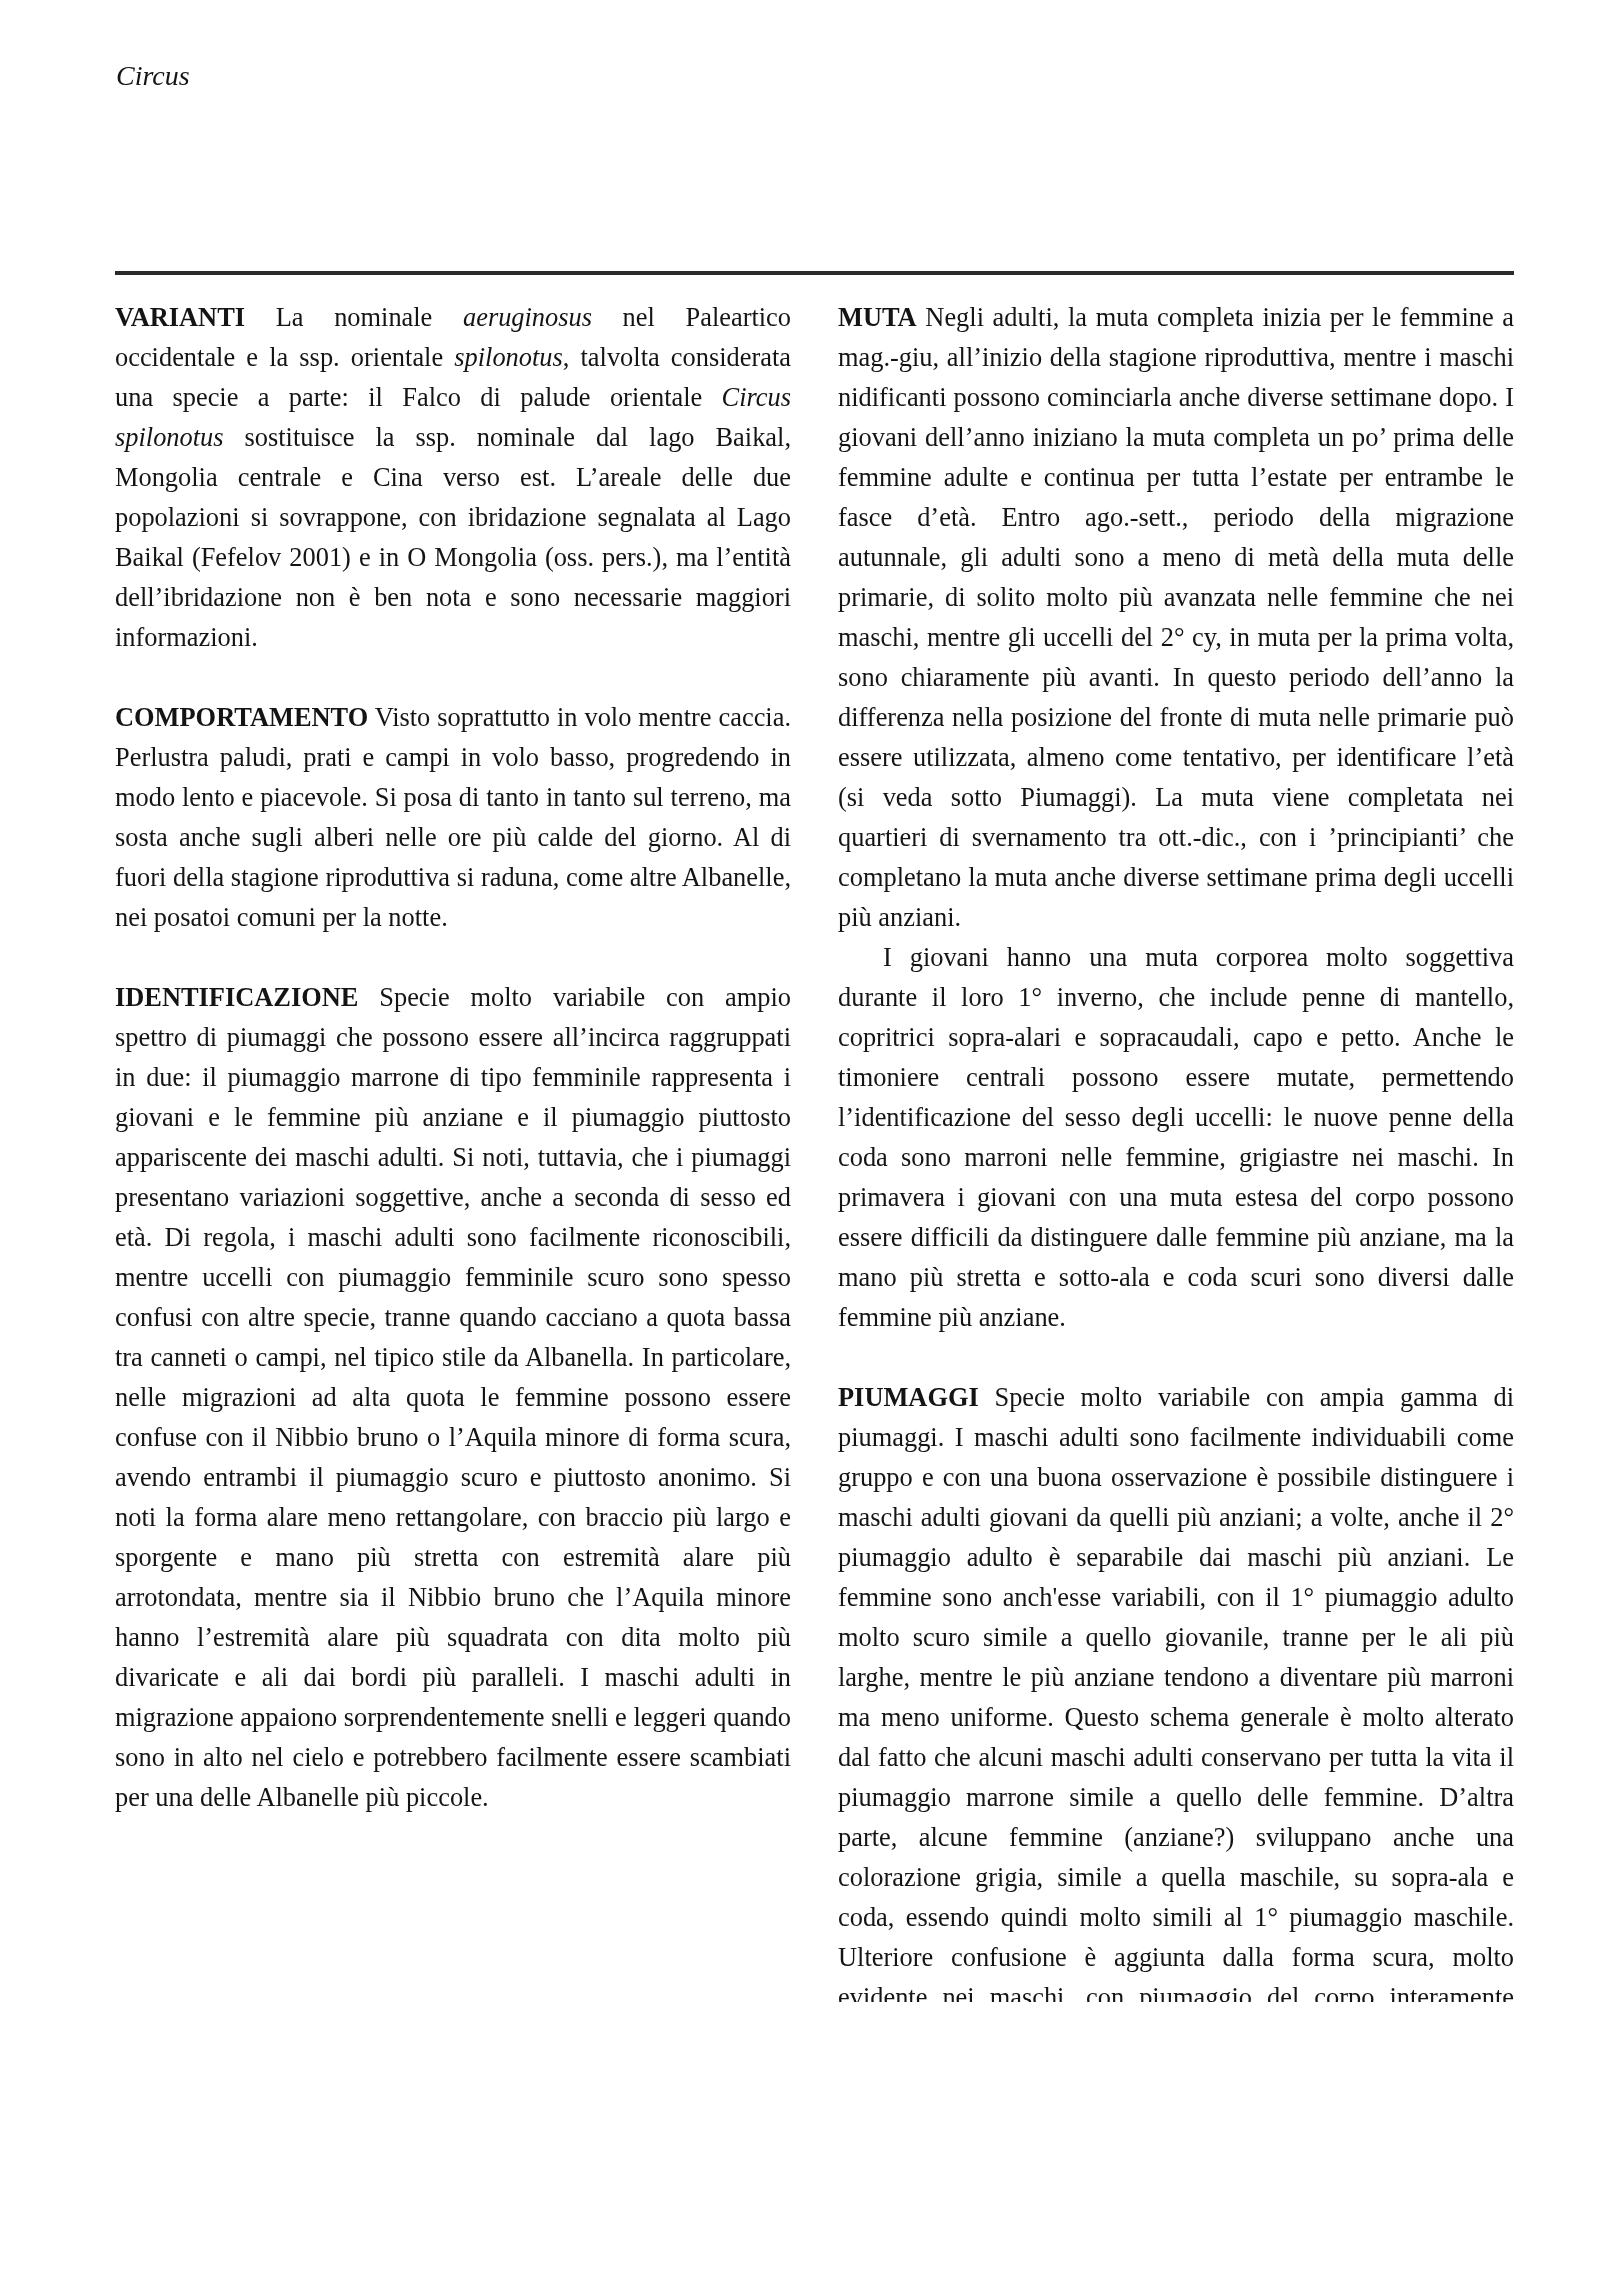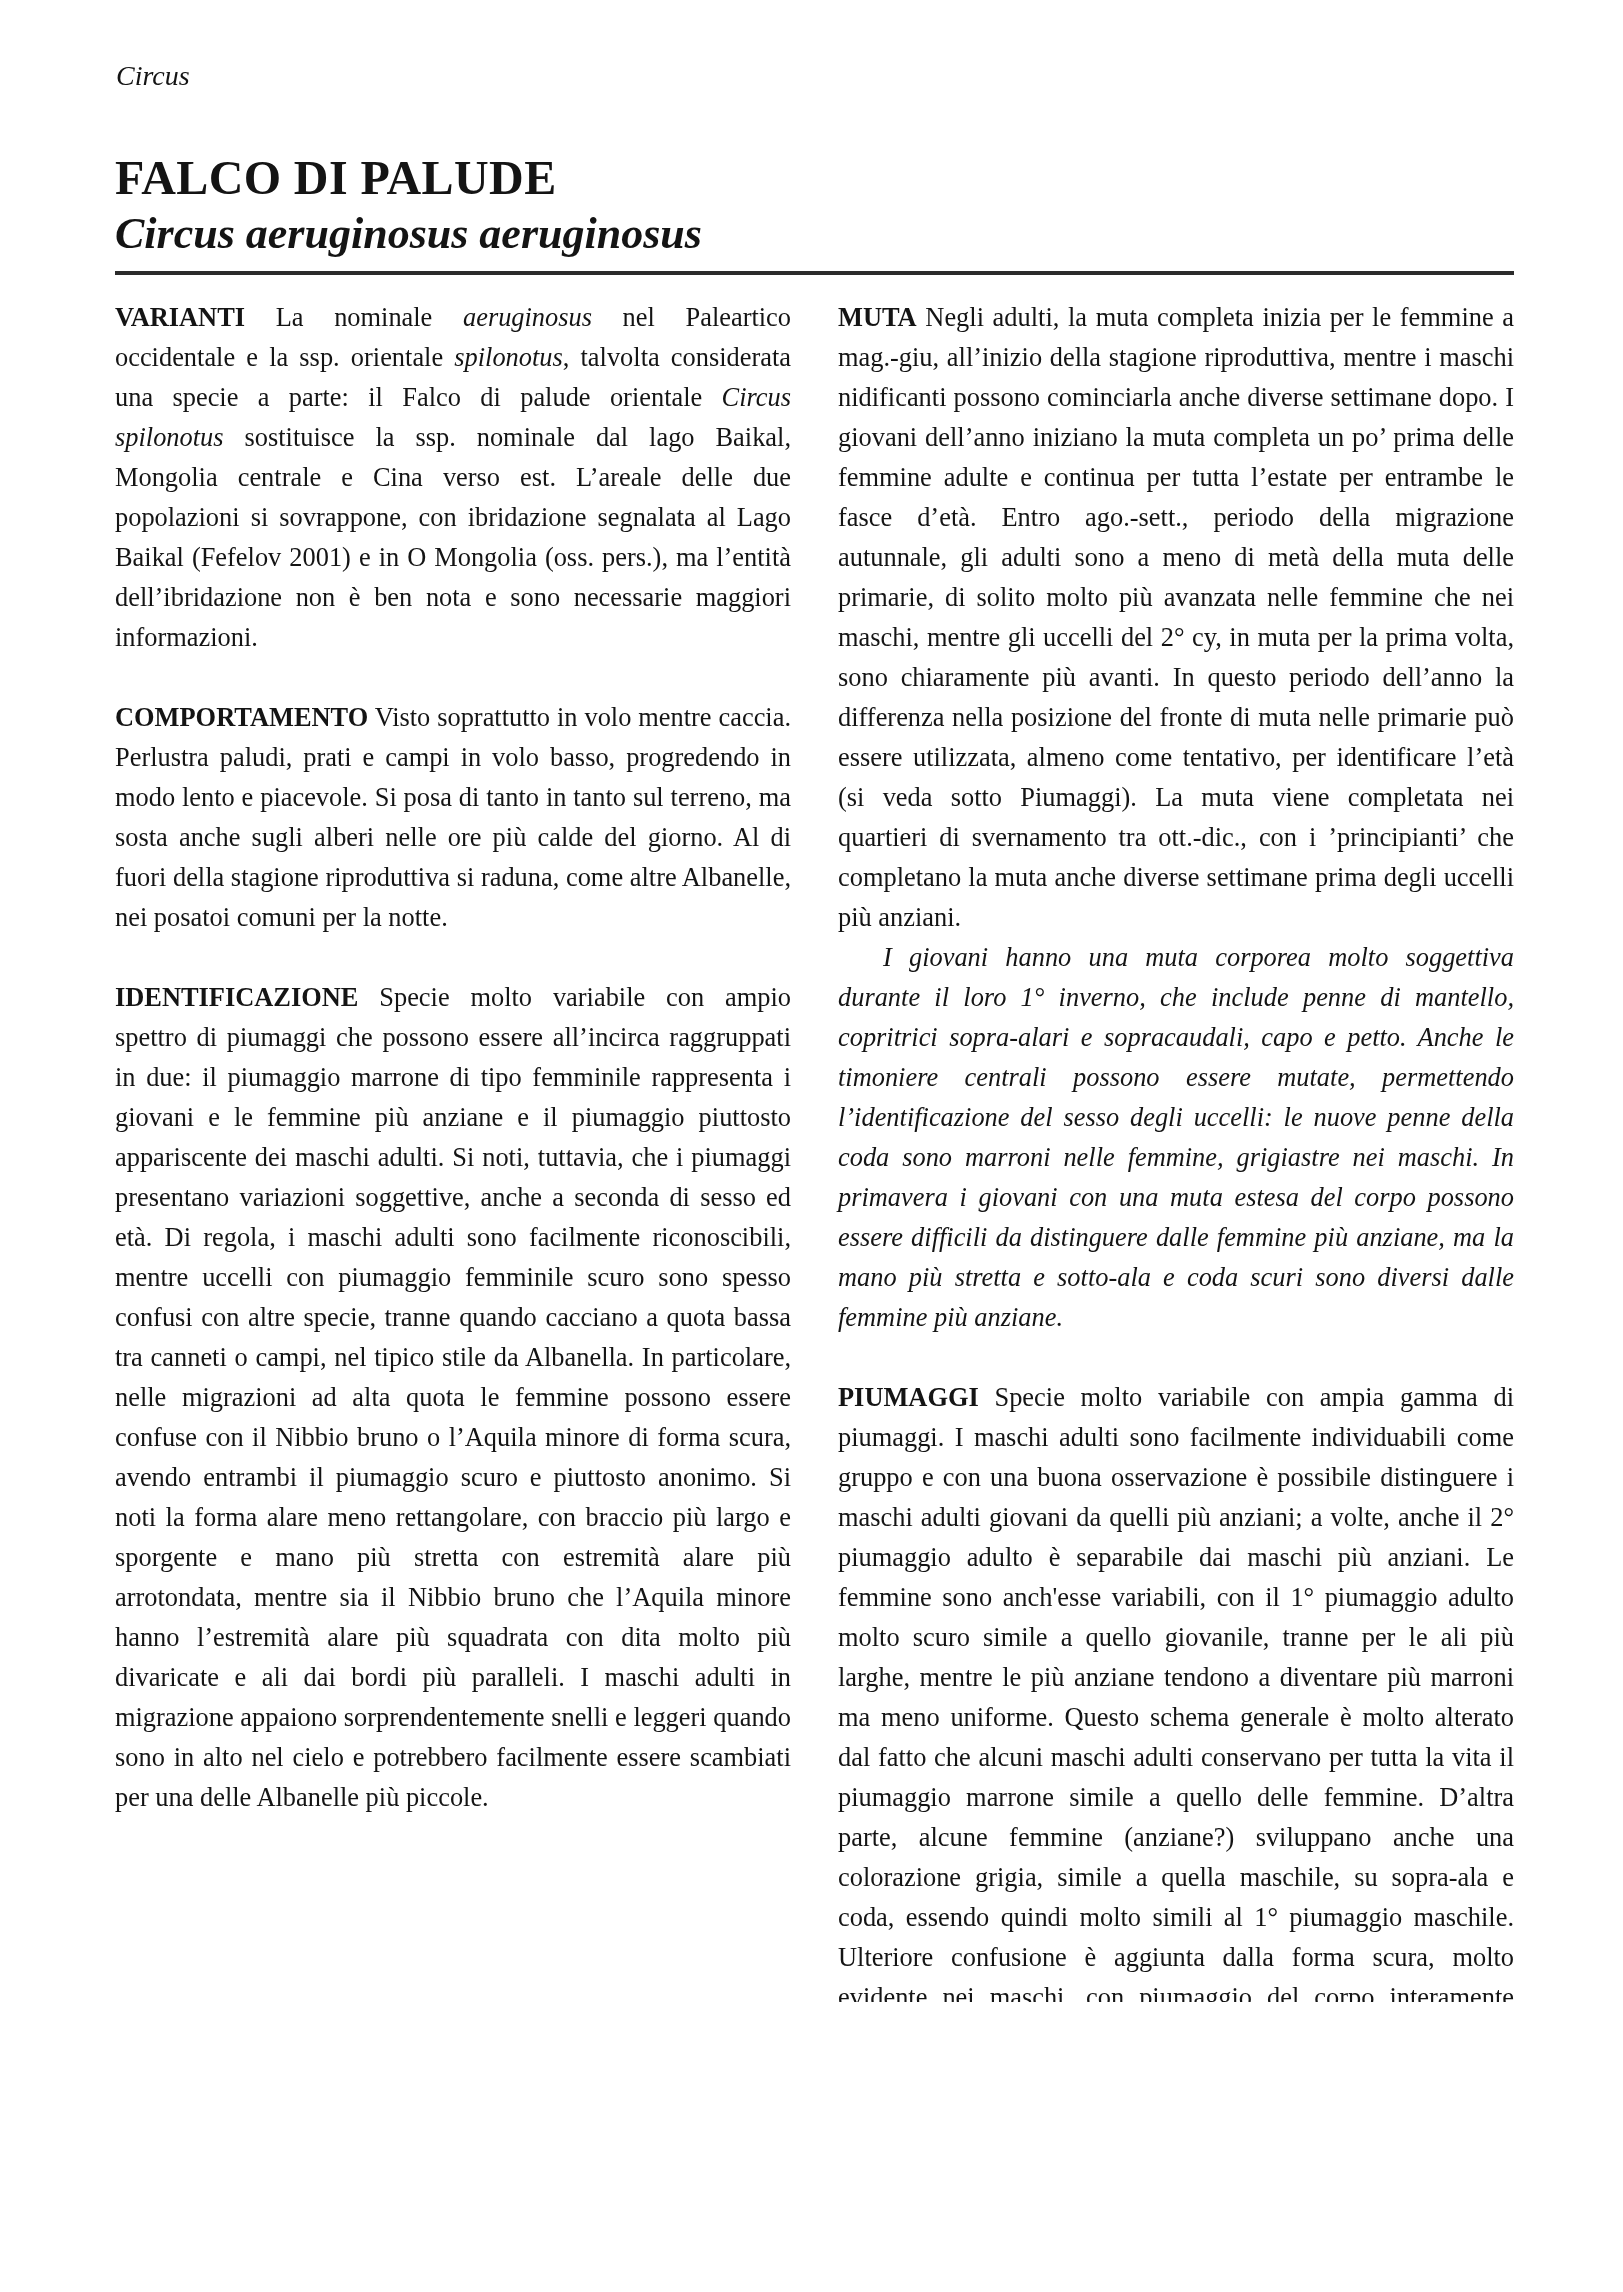--- a/index.html
+++ b/index.html
@@ -38,40 +38,36 @@
   }
   .col {
     width: 676px;
     text-align: justify;
     font-size: 26.4px;
     line-height: 40px;
     hyphens: none;
   }
   .para { margin: 0; }
   .para.gap { margin-top: 40px; }
-  .para.indent { text-indent: 45px; font-style: italic; }
+  .para.indent { text-indent: 45px; }
   .run-b { font-weight: bold; }
   .run-i { font-style: italic; }
 
   .page-number {
     position: absolute; left: 106px; top: 2167px;
     font-size: 27px;
   }
 </style>
 </head>
 <body>
 
 <div class="page">
 
   <div class="running-head">Circus</div>
 
-  <div class="title-block">
-    <h1 class="species-title">FALCO DI PALUDE</h1>
-    <h2 class="species-latin">Circus aeruginosus aeruginosus</h2>
-  </div>
 
   <div class="rule"></div>
 
   <div class="columns">
     <div class="col">
         <p class="para"><span class="run-b">VARIANTI</span><span> La nominale </span><span class="run-i">aeruginosus</span><span> nel Paleartico occidentale e la ssp. orientale </span><span class="run-i">spilonotus</span><span>, talvolta considerata una specie a parte: il Falco di palude orientale </span><span class="run-i">Circus spilonotus</span><span> sostituisce la ssp. nominale dal lago Baikal, Mongolia centrale e Cina verso est. L’areale delle due popolazioni si sovrappone, con ibridazione segnalata al Lago Baikal (Fefelov 2001) e in O Mongolia (oss. pers.), ma l’entità dell’ibridazione non è ben nota e sono necessarie maggiori informazioni.</span></p>
         <p class="para gap"><span class="run-b">COMPORTAMENTO</span><span> Visto soprattutto in volo mentre caccia. Perlustra paludi, prati e campi in volo basso, progredendo in modo lento e piacevole. Si posa di tanto in tanto sul terreno, ma sosta anche sugli alberi nelle ore più calde del giorno. Al di fuori della stagione riproduttiva si raduna, come altre Albanelle, nei posatoi comuni per la notte.</span></p>
         <p class="para gap"><span class="run-b">IDENTIFICAZIONE</span><span> Specie molto variabile con ampio spettro di piumaggi che possono essere all’incirca raggruppati in due: il piumaggio marrone di tipo femminile rappresenta i giovani e le femmine più anziane e il piumaggio piuttosto appariscente dei maschi adulti. Si noti, tuttavia, che i piumaggi presentano variazioni soggettive, anche a seconda di sesso ed età. Di regola, i maschi adulti sono facilmente riconoscibili, mentre uccelli con piumaggio femminile scuro sono spesso confusi con altre specie, tranne quando cacciano a quota bassa tra canneti o campi, nel tipico stile da Albanella. In particolare, nelle migrazioni ad alta quota le femmine possono essere confuse con il Nibbio bruno o l’Aquila minore di forma scura, avendo entrambi il piumaggio scuro e piuttosto anonimo. Si noti la forma alare meno rettangolare, con braccio più largo e sporgente e mano più stretta con estremità alare più arrotondata, mentre sia il Nibbio bruno che l’Aquila minore hanno l’estremità alare più squadrata con dita molto più divaricate e ali dai bordi più paralleli. I maschi adulti in migrazione appaiono sorprendentemente snelli e leggeri quando sono in alto nel cielo e potrebbero facilmente essere scambiati per una delle Albanelle più piccole.</span></p>
       </div>
     <div class="col">

